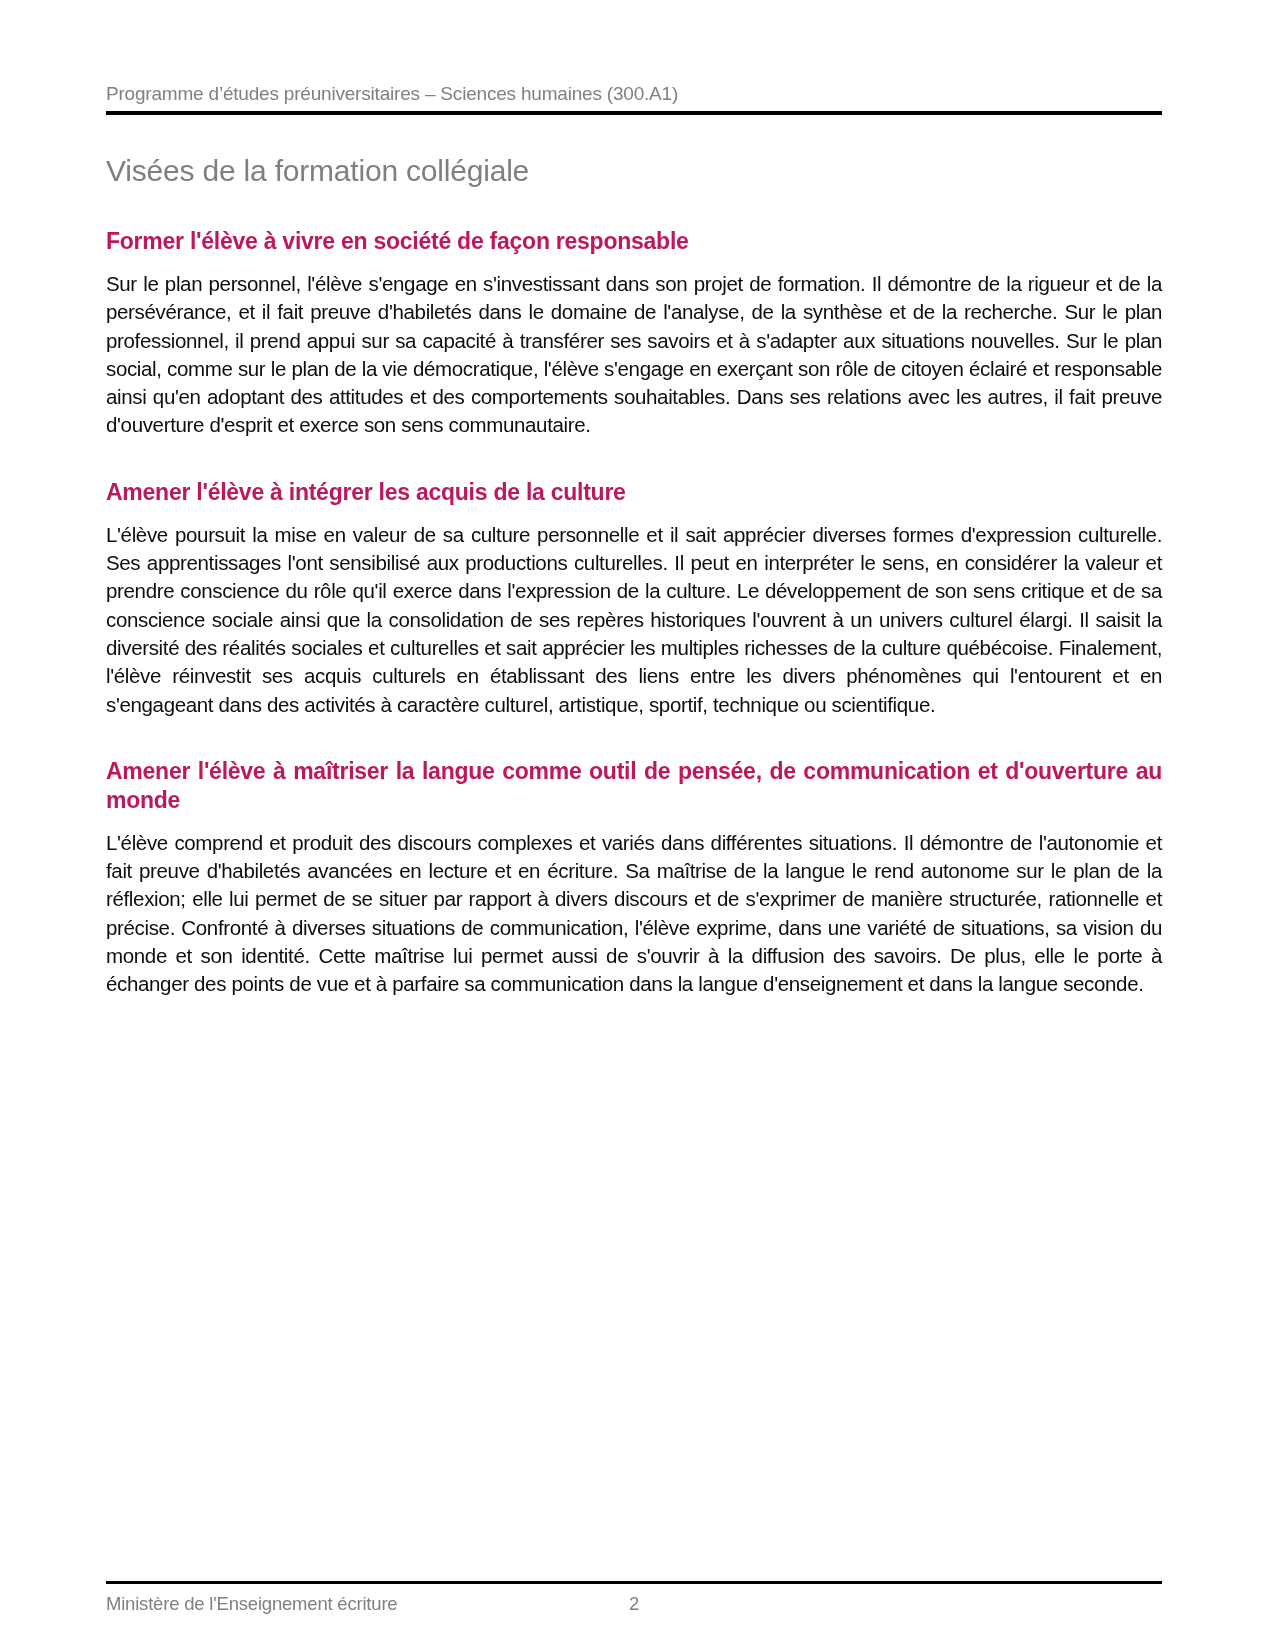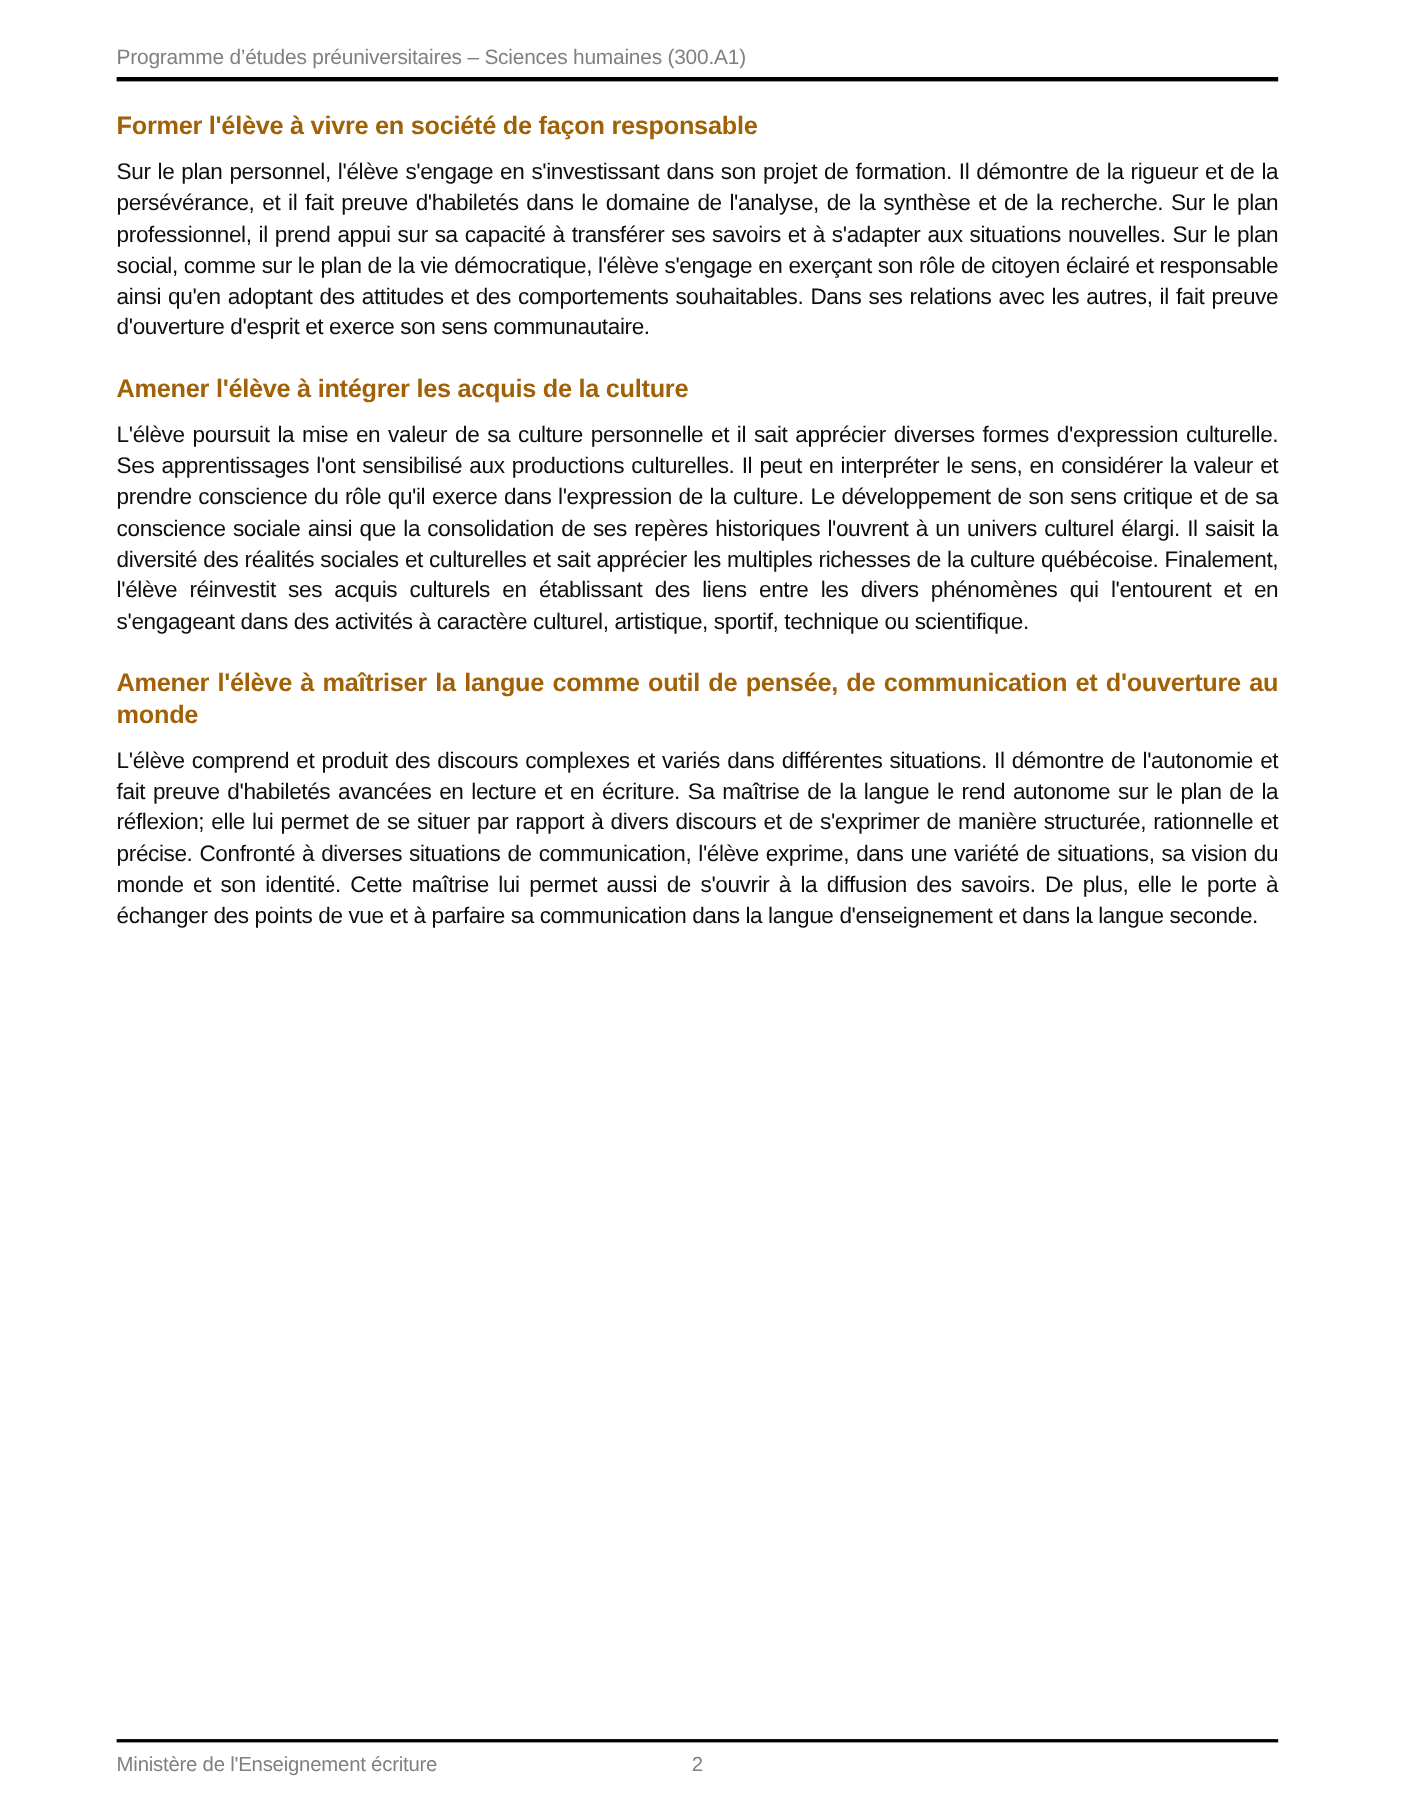--- a/index.html
+++ b/index.html
@@ -16,23 +16,24 @@
     overflow: hidden;
   }
   .content {
     position: absolute;
     left: 106px;
     width: 1056px;
     top: 0;
   }
   
   .doc-header {
-    padding-top: 42px;
+    padding-top: 63px;
     padding-bottom: 6px;
     border-bottom: 4px solid #000000;
+    margin-top: 20px;
   }
   .doc-header .running-text {
     font-size: 19px;
     line-height: 22px;
     color: #808080;
     letter-spacing: -0.2px;
   }
   
   h1.page-title {
     margin: 38px 0 0 0;
@@ -49,25 +50,25 @@
     line-height: 28.3px;
     text-align: justify;
     color: #0e0e0e;
     letter-spacing: -0.35px;
   }
   p.intro-par {
     margin-top: 13px;
   }
   
   h2.section-heading {
-    margin: 26px 0 0 0;
+    margin: 38px 0 0 0;
     font-size: 23px;
     line-height: 29px;
     font-weight: 700;
-    color: #a16207;
+    color: #be185d;
     text-align: justify;
     letter-spacing: -0.25px;
   }
   
   .doc-footer {
     position: absolute;
     left: 106px;
     width: 1056px;
     top: 1581px;
     border-top: 3px solid #000000;
@@ -90,20 +91,21 @@
 </style>
 </head>
 <body>
 
 <div class="content">
 
   <div class="doc-header">
     <div class="running-text">Programme d’études préuniversitaires – Sciences humaines (300.A1)</div>
   </div>
 
+  <h1 class="page-title">Visées de la formation collégiale</h1>
 
 
   <section>
     <h2 class="section-heading">Former l'élève à vivre en société de façon responsable</h2>
     <p class="body-par">Sur le plan personnel, l'élève s'engage en s'investissant dans son projet de formation. Il démontre de la rigueur et de la persévérance, et il fait preuve d'habiletés dans le domaine de l'analyse, de la synthèse et de la recherche. Sur le plan professionnel, il prend appui sur sa capacité à transférer ses savoirs et à s'adapter aux situations nouvelles. Sur le plan social, comme sur le plan de la vie démocratique, l'élève s'engage en exerçant son rôle de citoyen éclairé et responsable ainsi qu'en adoptant des attitudes et des comportements souhaitables. Dans ses relations avec les autres, il fait preuve d'ouverture d'esprit et exerce son sens communautaire.</p>
   </section>
 
   <section>
     <h2 class="section-heading">Amener l'élève à intégrer les acquis de la culture</h2>
     <p class="body-par">L'élève poursuit la mise en valeur de sa culture personnelle et il sait apprécier diverses formes d'expression culturelle. Ses apprentissages l'ont sensibilisé aux productions culturelles. Il peut en interpréter le sens, en considérer la valeur et prendre conscience du rôle qu'il exerce dans l'expression de la culture. Le développement de son sens critique et de sa conscience sociale ainsi que la consolidation de ses repères historiques l'ouvrent à un univers culturel élargi. Il saisit la diversité des réalités sociales et culturelles et sait apprécier les multiples richesses de la culture québécoise. Finalement, l'élève réinvestit ses acquis culturels en établissant des liens entre les divers phénomènes qui l'entourent et en s'engageant dans des activités à caractère culturel, artistique, sportif, technique ou scientifique.</p>

